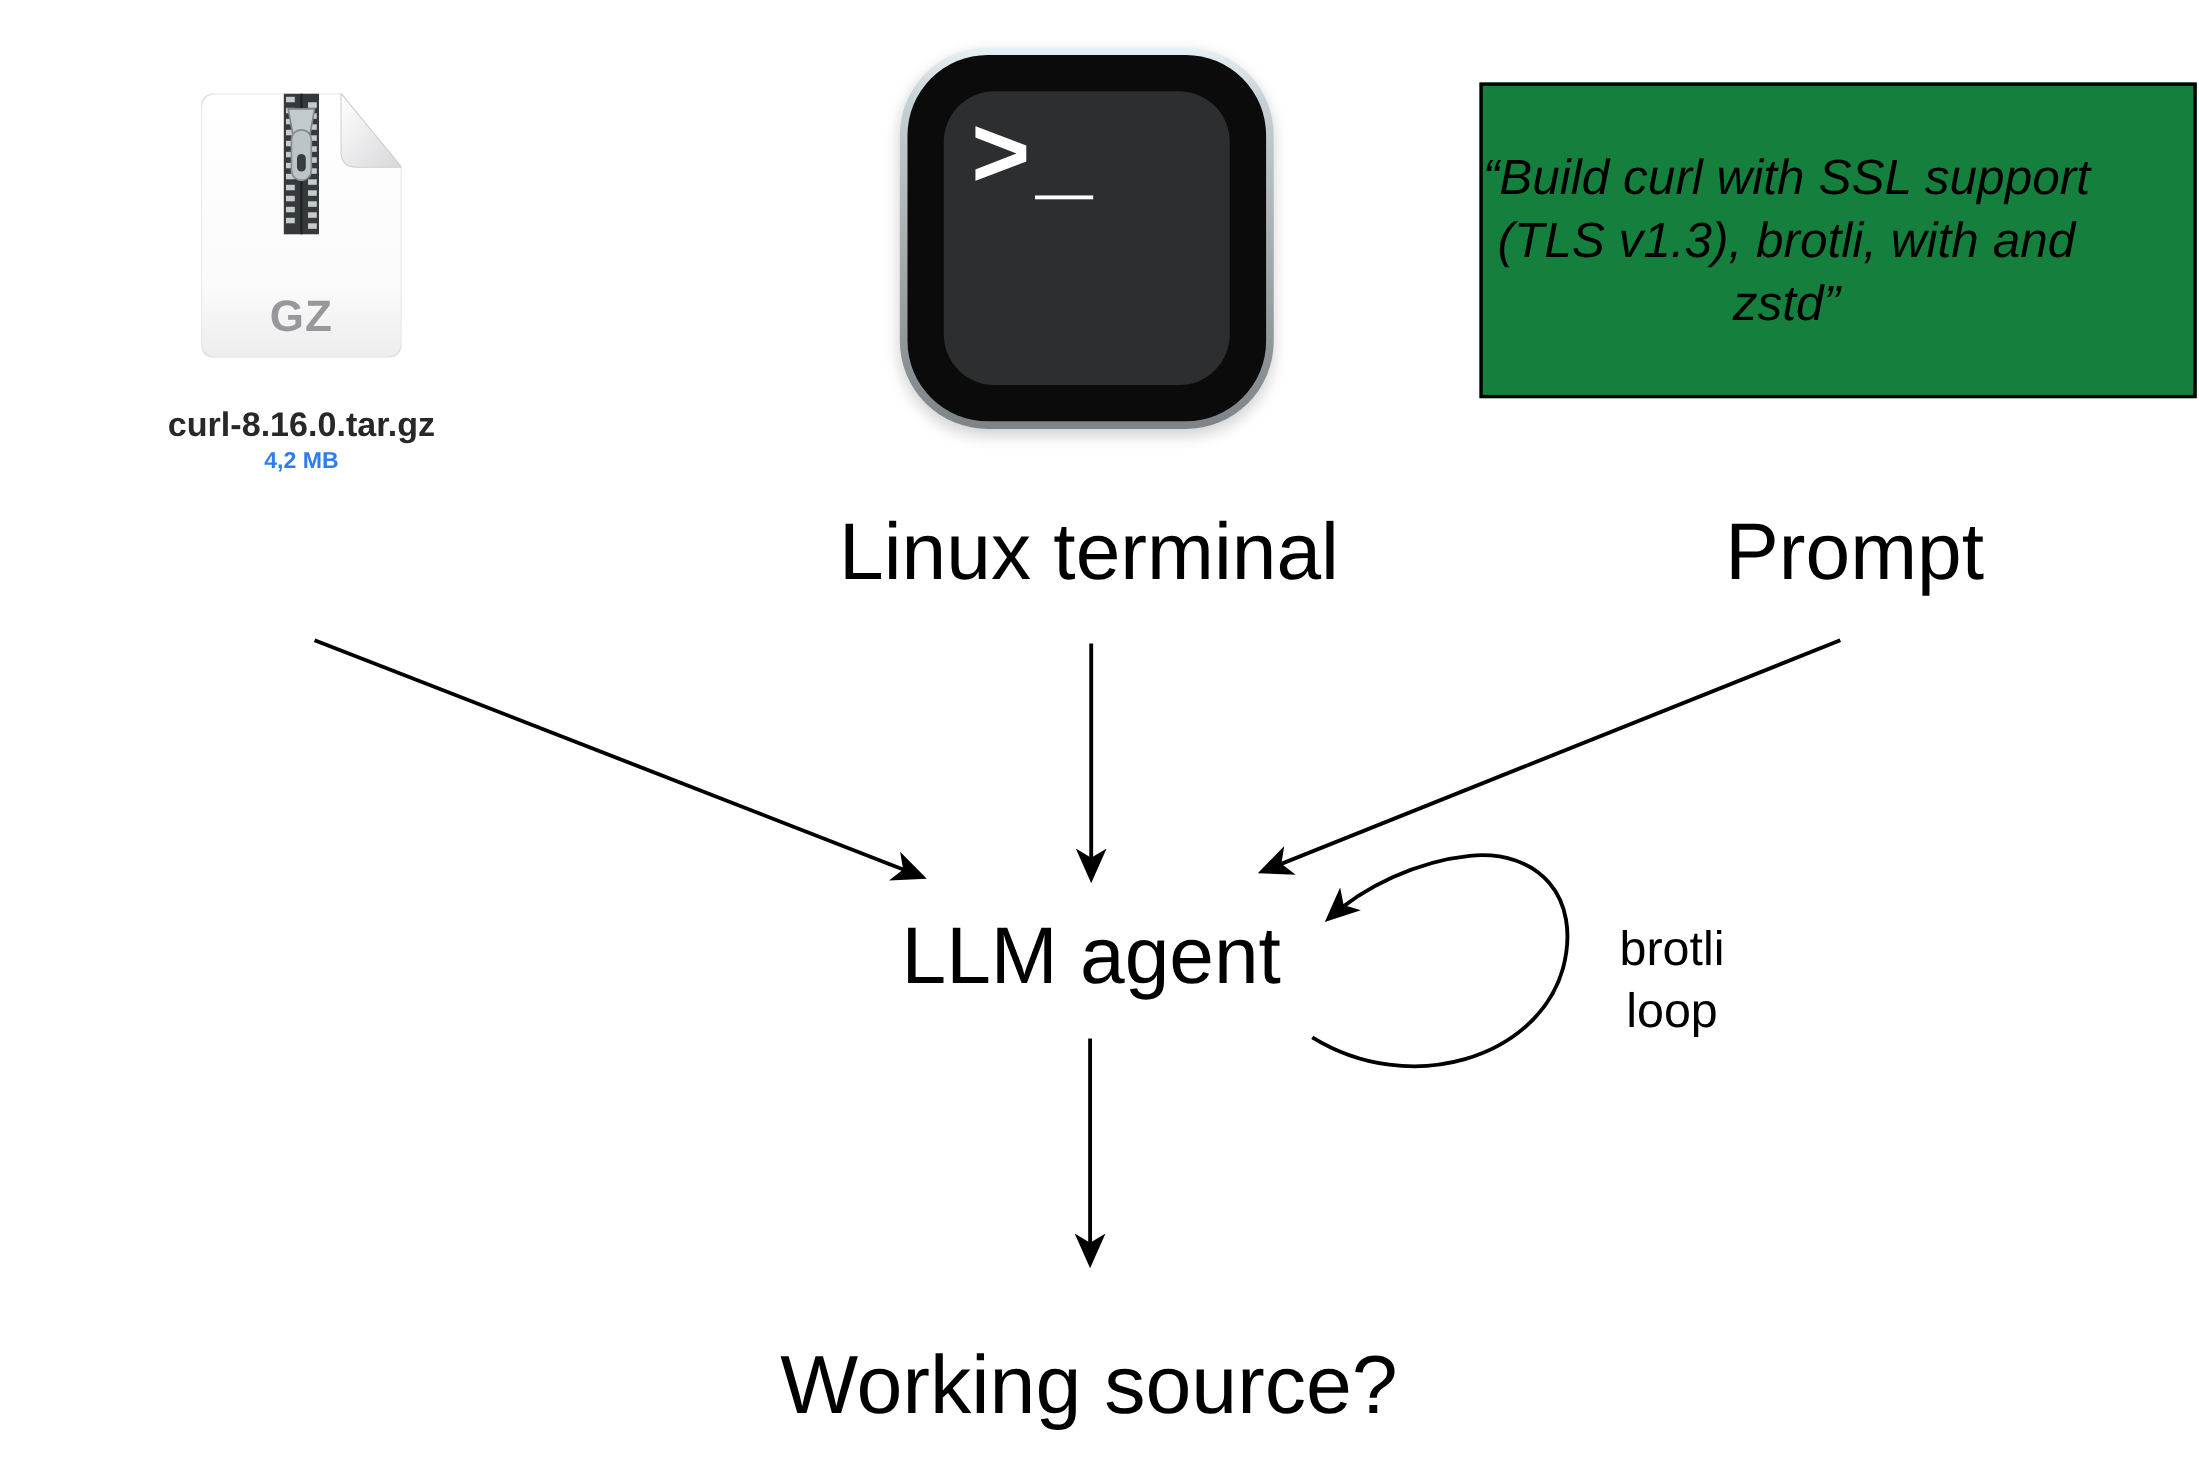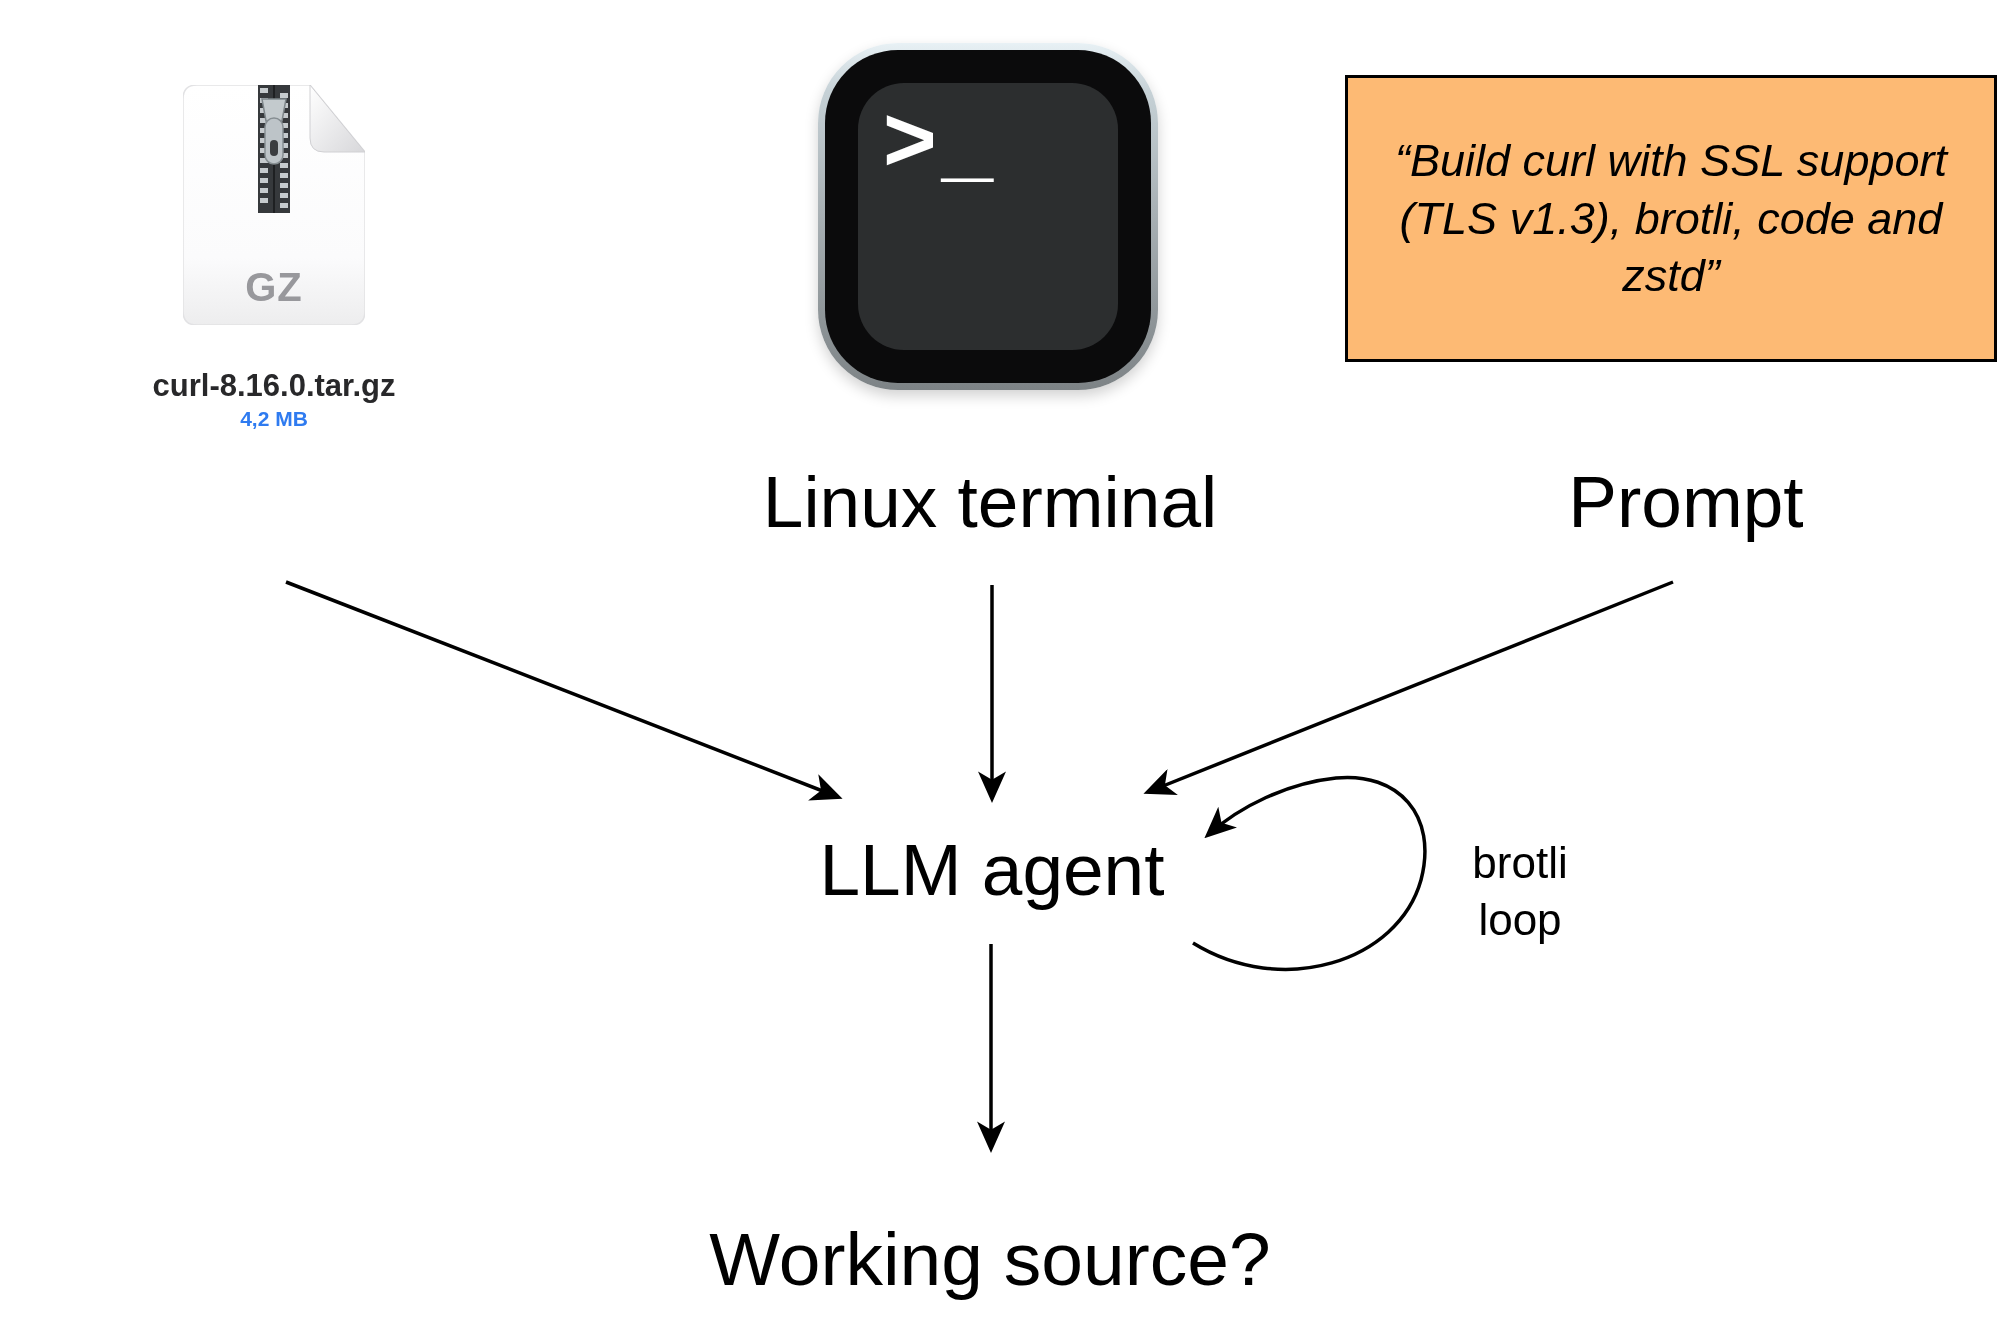--- a/index.html
+++ b/index.html
@@ -38,22 +38,22 @@
   .term-screen { position:absolute; inset:33px; border-radius:46px; background:#2c2e2f; }
   .term-glyph {
     position:absolute; left:25px; top:4px;
     color:#ffffff; font-size:92px; font-weight:700; letter-spacing:5px;
     white-space:nowrap;
   }
 
   
   .prompt-box {
     position:absolute; left:1345px; top:75px; width:652px; height:287px;
-    box-sizing:border-box; border:3px solid #000; background:#fdba74;
-    display:flex; align-items:center; justify-content:center;
+    box-sizing:border-box; border:3px solid #000; background:#15803d;
+    display:flex; align-items:center; justify-content:flex-start;
   }
   .prompt-text {
     font-size:45px; font-style:italic; line-height:1.28;
     text-align:center; color:#000;
   }
 
   
   .node-label {
     position:absolute; transform:translateX(-50%);
     font-size:73px; font-weight:400; white-space:nowrap; color:#000;
@@ -149,21 +149,21 @@
     <div class="term-black">
       <div class="term-screen">
         <div class="term-glyph">&gt;_</div>
       </div>
     </div>
   </div>
 
   <div class="prompt-box">
     <div class="prompt-text">
       <div>“Build curl with SSL support</div>
-      <div>(TLS v1.3), brotli, code and</div>
+      <div>(TLS v1.3), brotli, with and</div>
       <div>zstd”</div>
     </div>
   </div>
 
   <div class="node-label" id="label-terminal">Linux terminal</div>
   <div class="node-label" id="label-agent">LLM agent</div>
   <div class="node-label" id="label-prompt">Prompt</div>
   <div class="node-label" id="label-output">Working source?</div>
 
   <div class="loop-label">

